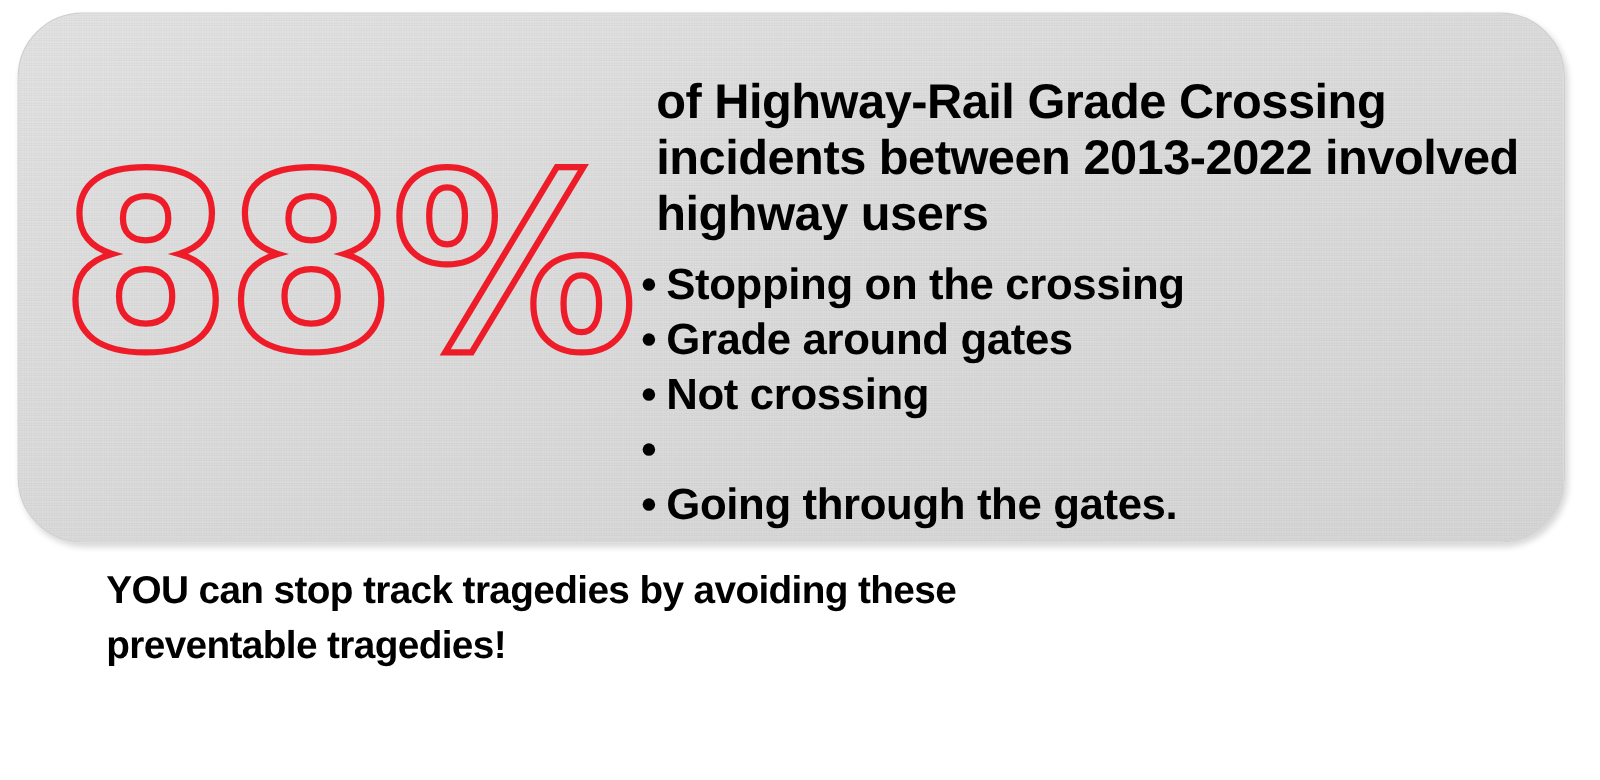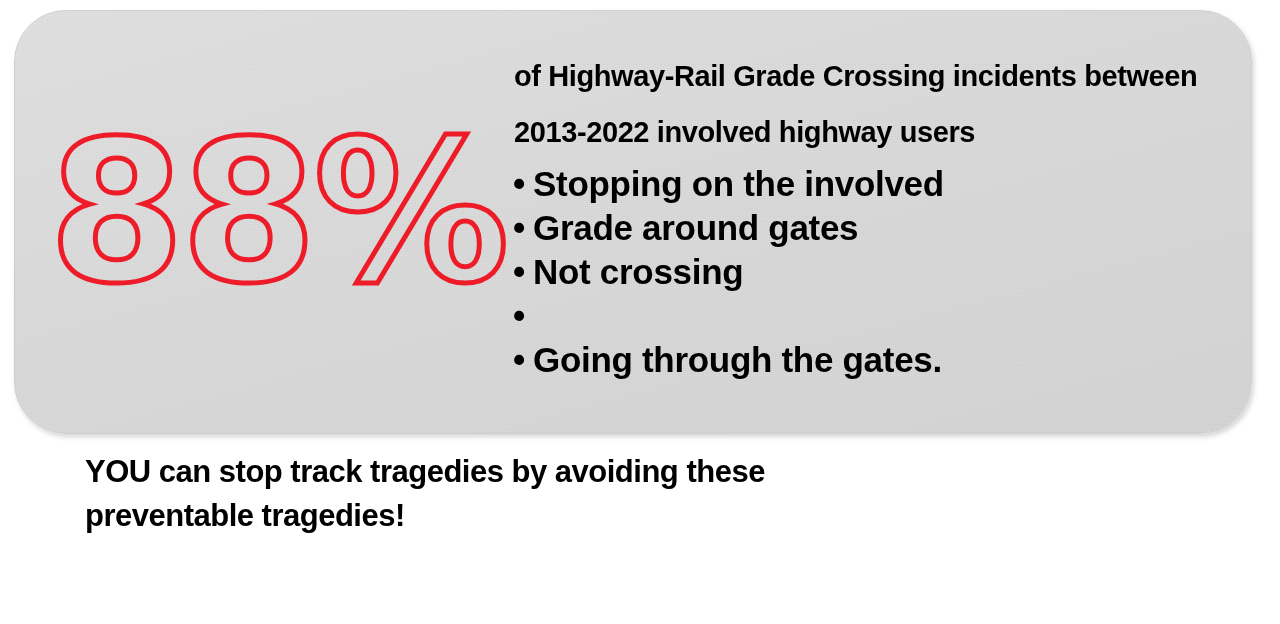--- a/index.html
+++ b/index.html
@@ -65,25 +65,25 @@
   }
 
   
   .copy-block {
     position: absolute;
     left: 498px;
     top: 36px;
     width: 730px;
   }
   .headline {
-    margin: 1px;
+    margin: 12px;
     font-family: "Liberation Sans", sans-serif;
-    font-size: 29px;
+    font-size: 39px;
     font-weight: 700;
-    line-height: 56px;
+    line-height: 45px;
     letter-spacing: -0.4px;
     color: #000000;
   }
   .bullet-list {
     margin: 2px 0 0 0;
     padding: 0;
     list-style: none;
   }
   .bullet-item {
     display: flex;
@@ -126,21 +126,21 @@
   <div class="card-texture"></div>
 
   <div class="big-stat">88%</div>
 
   <div class="copy-block">
     <p class="headline">of Highway-Rail Grade Crossing incidents between 2013-2022 involved highway users</p>
 
     <ul class="bullet-list">
       <li class="bullet-item">
         <span class="bullet-dot">•</span>
-        <span>Stopping on the involved</span>
+        <span>Stopping on the crossing</span>
       </li>
       <li class="bullet-item">
         <span class="bullet-dot">•</span>
         <span>Grade around gates</span>
       </li>
       <li class="bullet-item">
         <span class="bullet-dot">•</span>
         <span>Not crossing</span>
       </li>
       <li class="bullet-item">

